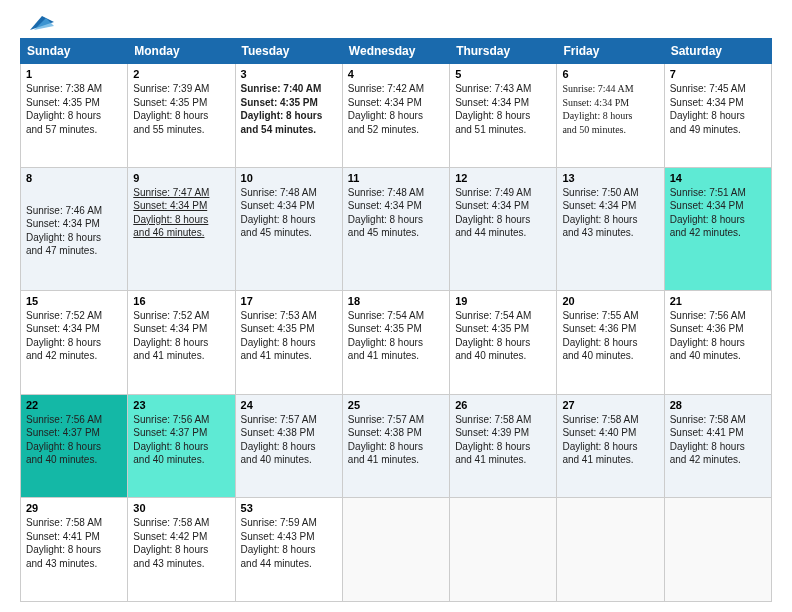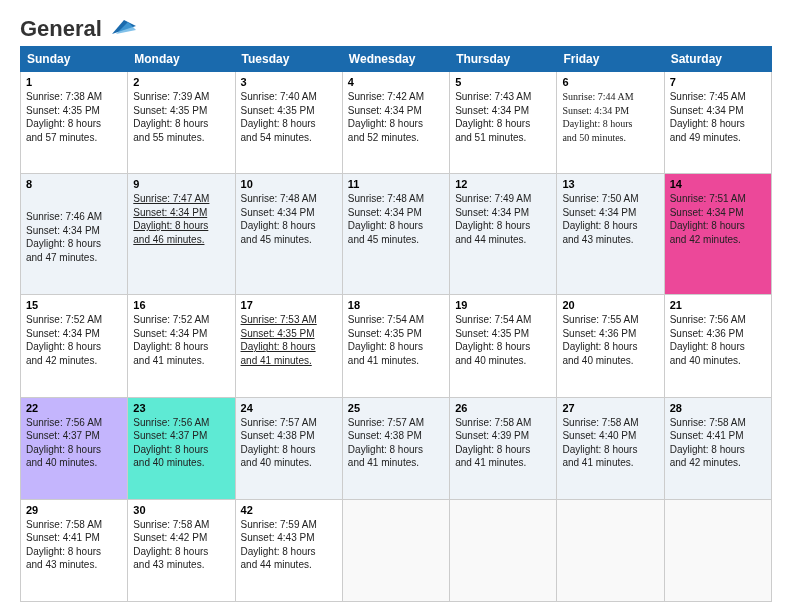--- a/index.html
+++ b/index.html
@@ -84,21 +84,20 @@
       height: 80px;
     }
   </style>
 </head>
 <body>
 
 <div class="page">
   <div class="header">
     <div class="logo">
       <div style="display:flex;align-items:center;">
-        <span style="font-size:22px;font-weight:bold;color:#333;">General</span>
         <svg width="32" height="22" viewBox="0 0 32 22" style="margin-left:2px;margin-top:-4px;">
           <polygon points="8,18 20,4 32,10" fill="#1a6aad"></polygon>
           <polygon points="12,18 24,6 32,14" fill="#4da6e0" opacity="0.7"></polygon>
         </svg>
       </div>
       <div style="font-size:22px;font-weight:bold;color:#1a6aad;margin-top:-6px;margin-left:2px;"></div>
     </div>
     <div class="title-block">
       <div class="month-title"></div>
       <div class="location-title"></div>
@@ -128,21 +127,21 @@
           </td>
           <td>
             <span class="day-num">2</span>
             <div class="day-info" style="white-space: pre-line;">Sunrise: 7:39 AM
 Sunset: 4:35 PM
 Daylight: 8 hours
 and 55 minutes.</div>
           </td>
           <td>
             <span class="day-num">3</span>
-            <div class="day-info" style="white-space: pre-line;">Sunrise: 7:40 AM
+            <div class="day-info" style="white-space: pre-line; font-weight: bold;">Sunrise: 7:40 AM
 Sunset: 4:35 PM
 Daylight: 8 hours
 and 54 minutes.</div>
           </td>
           <td>
             <span class="day-num">4</span>
             <div class="day-info" style="white-space: pre-line;">Sunrise: 7:42 AM
 Sunset: 4:34 PM
 Daylight: 8 hours
 and 52 minutes.</div>
@@ -205,21 +204,21 @@
 Daylight: 8 hours
 and 44 minutes.</div>
           </td>
           <td style="background: rgb(238, 243, 248);">
             <span class="day-num">13</span>
             <div class="day-info" style="white-space: pre-line;">Sunrise: 7:50 AM
 Sunset: 4:34 PM
 Daylight: 8 hours
 and 43 minutes.</div>
           </td>
-          <td style="background: #ec4899; margin-left: 48px;">
+          <td style="background: #5eead4; margin-left: 48px;">
             <span class="day-num">14</span>
             <div class="day-info" style="white-space: pre-line;">Sunrise: 7:51 AM
 Sunset: 4:34 PM
 Daylight: 8 hours
 and 42 minutes.</div>
           </td>
         </tr>
         <tr class="week-row">
           <td>
             <span class="day-num">15</span>
@@ -230,21 +229,21 @@
           </td>
           <td>
             <span class="day-num">16</span>
             <div class="day-info" style="white-space: pre-line;">Sunrise: 7:52 AM
 Sunset: 4:34 PM
 Daylight: 8 hours
 and 41 minutes.</div>
           </td>
           <td>
             <span class="day-num">17</span>
-            <div class="day-info" style="white-space: pre-line; text-decoration: underline;">Sunrise: 7:53 AM
+            <div class="day-info" style="white-space: pre-line;">Sunrise: 7:53 AM
 Sunset: 4:35 PM
 Daylight: 8 hours
 and 41 minutes.</div>
           </td>
           <td>
             <span class="day-num">18</span>
             <div class="day-info" style="white-space: pre-line;">Sunrise: 7:54 AM
 Sunset: 4:35 PM
 Daylight: 8 hours
 and 41 minutes.</div>
@@ -265,21 +264,21 @@
           </td>
           <td>
             <span class="day-num">21</span>
             <div class="day-info" style="white-space: pre-line;">Sunrise: 7:56 AM
 Sunset: 4:36 PM
 Daylight: 8 hours
 and 40 minutes.</div>
           </td>
         </tr>
         <tr class="week-row">
-          <td style="background: #c4b5fd;">
+          <td style="background: #14b8a6;">
             <span class="day-num">22</span>
             <div class="day-info" style="white-space: pre-line;">Sunrise: 7:56 AM
 Sunset: 4:37 PM
 Daylight: 8 hours
 and 40 minutes.</div>
           </td>
           <td style="background: #5eead4;">
             <span class="day-num">23</span>
             <div class="day-info" style="white-space: pre-line;">Sunrise: 7:56 AM
 Sunset: 4:37 PM
@@ -331,21 +330,21 @@
 and 43 minutes.</div>
           </td>
           <td>
             <span class="day-num">30</span>
             <div class="day-info" style="white-space: pre-line;">Sunrise: 7:58 AM
 Sunset: 4:42 PM
 Daylight: 8 hours
 and 43 minutes.</div>
           </td>
           <td>
-            <span class="day-num">42</span>
+            <span class="day-num">53</span>
             <div class="day-info" style="white-space: pre-line;">Sunrise: 7:59 AM
 Sunset: 4:43 PM
 Daylight: 8 hours
 and 44 minutes.</div>
           </td>
           <td class="empty-cell"></td>
           <td class="empty-cell"></td>
           <td class="empty-cell"></td>
           <td class="empty-cell"></td>
         </tr>

